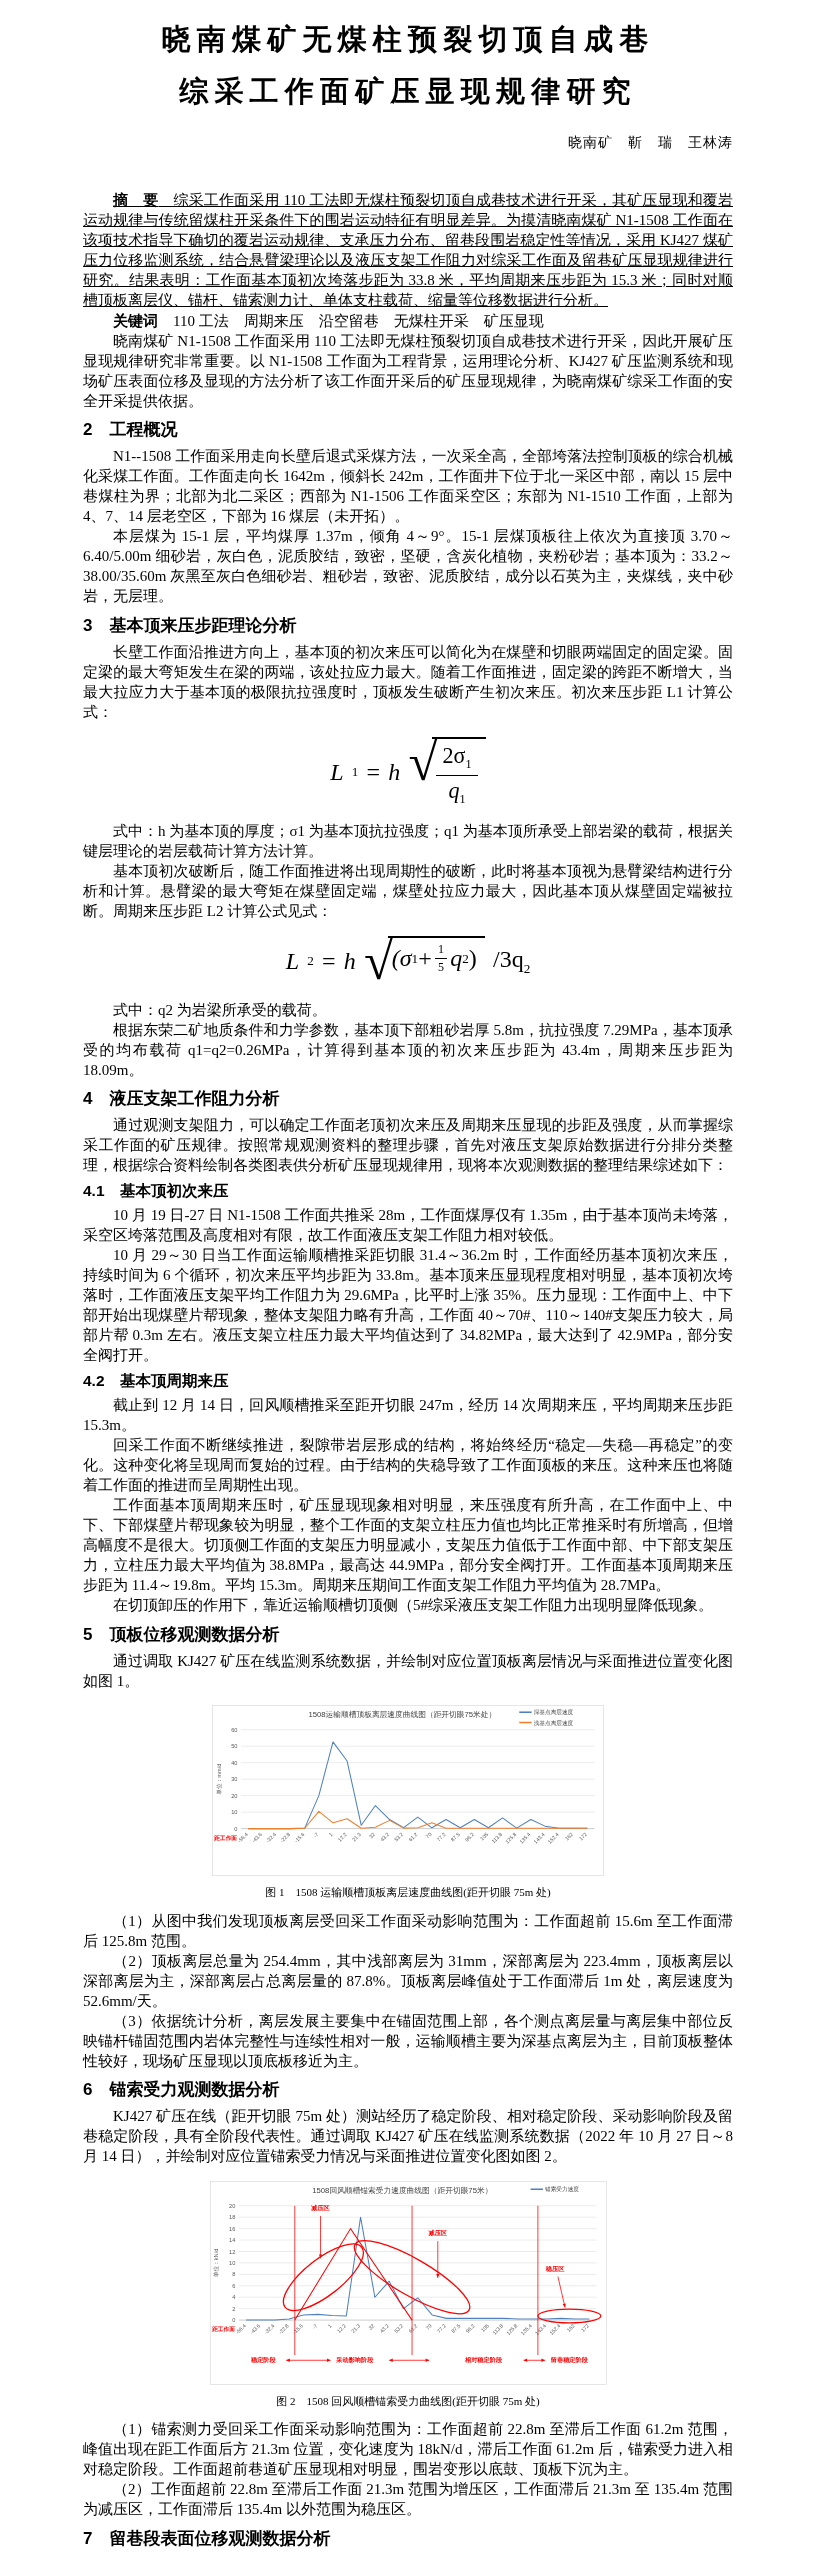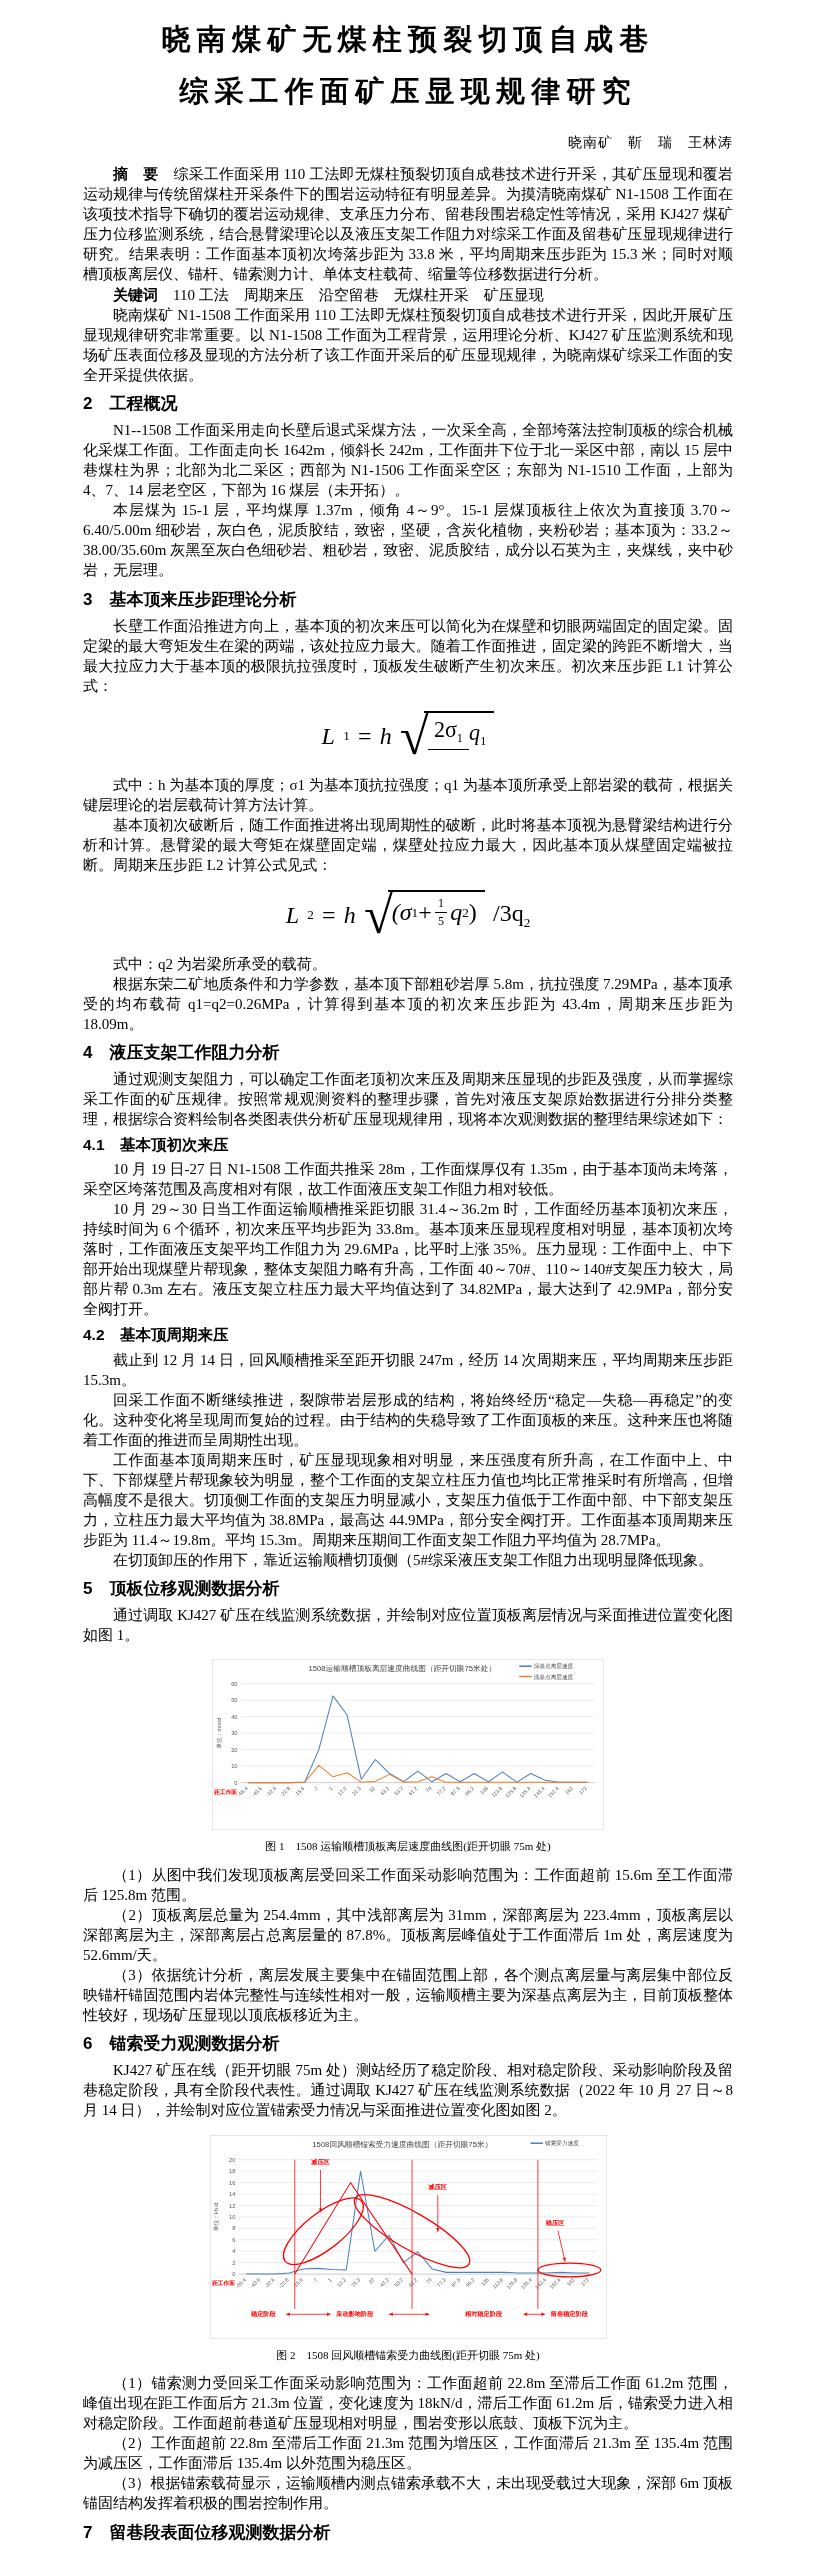--- a/index.html
+++ b/index.html
@@ -31,21 +31,21 @@
     letter-spacing:1px;
   }
   .para{
     font-size:15px;
     line-height:20px;
     text-align:justify;
     text-indent:2em;
     margin:0;
   }
   .lead-b{font-weight:bold;font-family:"Liberation Sans", sans-serif;}
-  .abstract{margin-top:12px;}
+  .abstract{margin-top:38px;text-decoration:underline;}
   .keywords{margin-top:1px;}
   .sec-h{
     font-family:"Liberation Sans", sans-serif;
     font-weight:bold;
     font-size:17px;
     line-height:26px;
     margin:6.2px 0 3.1px 0;
   }
   .sub-h{
     font-family:"Liberation Sans", sans-serif;
@@ -57,21 +57,21 @@
   .formula{
     display:flex;justify-content:center;align-items:center;
     gap:8.2px;margin:15.5px 0 13.4px 0;
     font-size:24px;
   }
   .fvar{font-style:italic;}
   .formula sub{font-size:0.55em;font-style:normal;}
   .root{display:inline-flex;align-items:flex-start;}
   .radsign{font-size:2.2em;line-height:0.95;font-weight:400;}
   .radbody{border-top:2.1px solid #000;padding:4.1px 8.2px 0 4.1px;margin-left:-5.2px;display:inline-flex;align-items:center;}
-  .frac{display:inline-flex;flex-direction:row;align-items:center;font-size:0.92em;}
+  .frac{display:inline-flex;flex-direction:column;align-items:center;font-size:0.92em;}
   .frac .num{border-bottom:1.5px solid #000;padding:0 6.2px 2.1px 6.2px;}
   .frac .den{padding-top:2.1px;}
   .minifrac{display:inline-flex;flex-direction:column;align-items:center;font-size:0.5em;margin:0 3.1px;vertical-align:middle;}
   .minifrac .num{border-bottom:1px solid #000;padding:0 3.1px 1px 3.1px;}
   .minifrac .den{padding-top:1px;}
   .figwrap{text-align:center;margin:14.4px 0 8.2px 0;}
   .figcap{
     font-size:11px;line-height:19.6px;margin-top:5px;text-align:center;text-indent:0;
   }
   svg{background:#fff;}
@@ -298,17 +298,16 @@
           <polygon points="214.232,150.12 211.1166532615308,142.75151204797692 217.3473467384692,142.75151204797692" fill="#ff0000"></polygon>
           <text x="441.86400000000003" y="105.72" text-anchor="middle" font-size="12" fill="#ff0000" font-weight="bold">减压区</text>
           <line x1="441.86400000000003" y1="116.82" x2="441.86400000000003" y2="187.86" stroke="#ff0000" stroke-width="1.5"></line>
           <polygon points="441.86400000000003,187.86 438.7486532615308,180.49151204797693 444.97934673846925,180.49151204797693" fill="#ff0000"></polygon>
           <text x="669.496" y="174.54000000000002" text-anchor="middle" font-size="12" fill="#ff0000" font-weight="bold">稳压区</text>
           <line x1="675.048" y1="185.64" x2="688.928" y2="245.57999999999998" stroke="#ff0000" stroke-width="1.5"></line>
           <polygon points="688.928,245.57999999999998 684.2306665093159,239.10427161801096 690.3007394388301,237.69865579782987" fill="#ff0000"></polygon>
         </svg><div class="figcap">图 2　1508 回风顺槽锚索受力曲线图(距开切眼 75m 处)</div></div>
       <p class="para">（1）锚索测力受回采工作面采动影响范围为：工作面超前 22.8m 至滞后工作面 61.2m 范围，峰值出现在距工作面后方 21.3m 位置，变化速度为 18kN/d，滞后工作面 61.2m 后，锚索受力进入相对稳定阶段。工作面超前巷道矿压显现相对明显，围岩变形以底鼓、顶板下沉为主。</p>
       <p class="para">（2）工作面超前 22.8m 至滞后工作面 21.3m 范围为增压区，工作面滞后 21.3m 至 135.4m 范围为减压区，工作面滞后 135.4m 以外范围为稳压区。</p>
-      <p class="para">（3）根据锚索载荷显示，运输顺槽内测点锚索承载不大，未出现受载过大现象，深部 6m 顶板锚固结构发挥着积极的围岩控制作用。</p>
       <h2 class="sec-h">7　留巷段表面位移观测数据分析</h2>
     </div>
 </div>
 
 
 </body></html>

